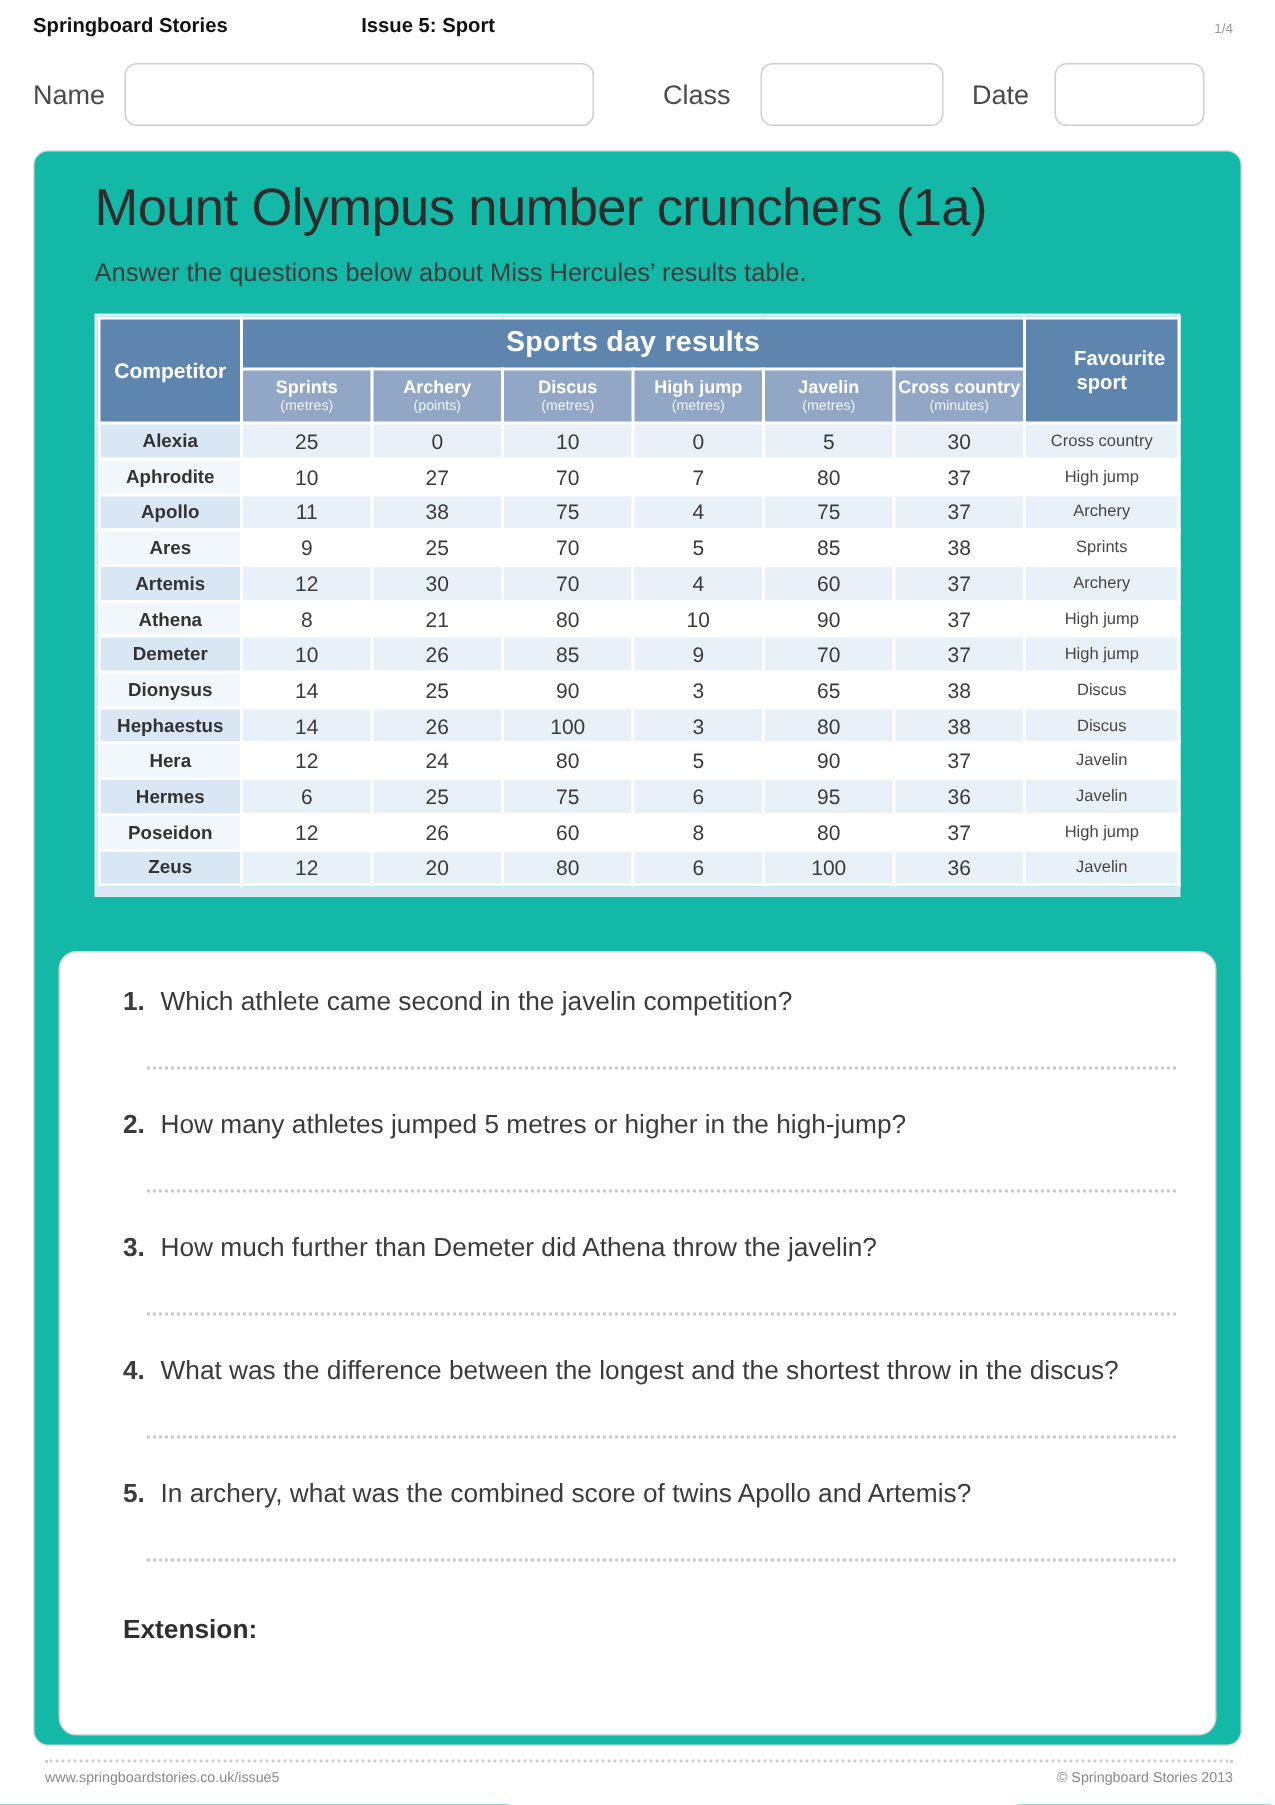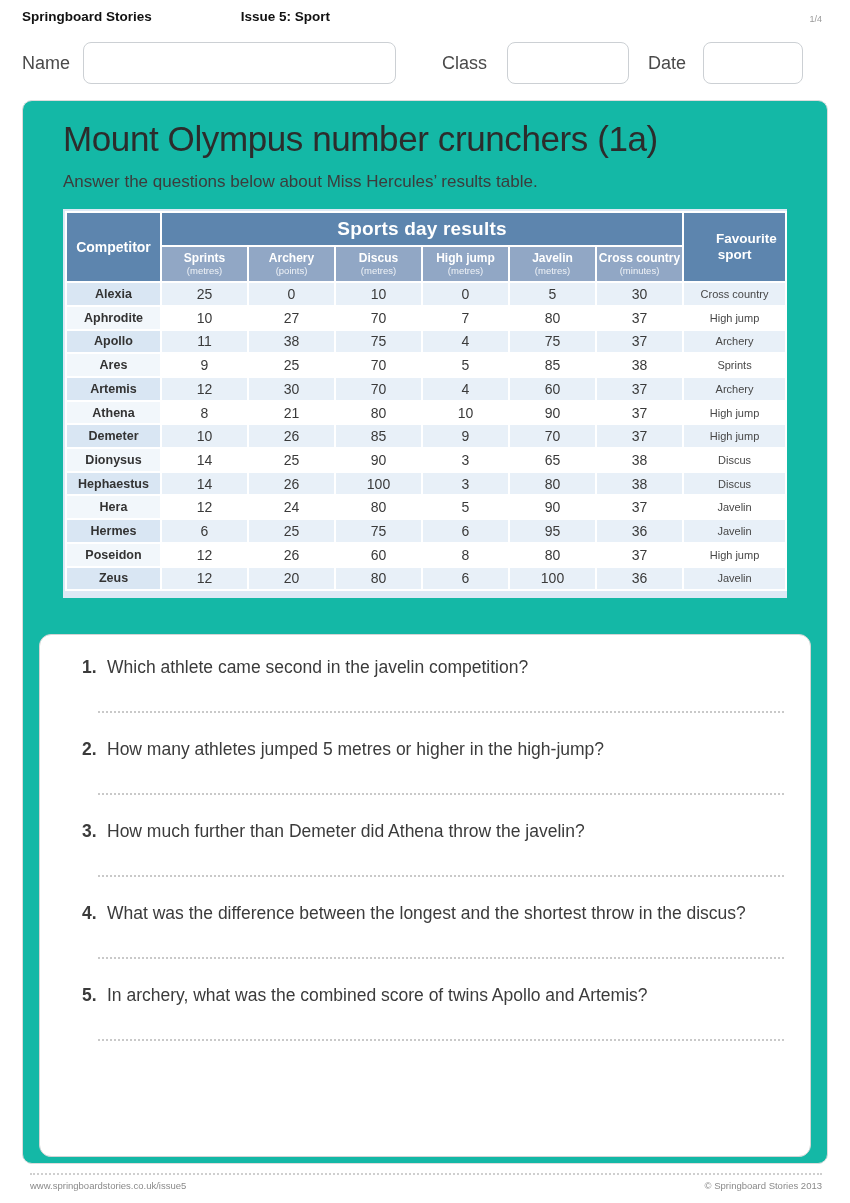--- a/index.html
+++ b/index.html
@@ -307,20 +307,21 @@
         </div>
         <div class="q-block">
           <div class="q-row">
             <span class="q-num">5.</span>
             <span class="q-text">In archery, what was the combined score of twins Apollo and Artemis?</span>
           </div>
           <div class="answer-line"></div>
         </div>
       </div>
     <div class="ext-row">
+      <span class="ext-label">Extension:</span>
     </div>
   </div>
 </div>
 
 <div class="footer-rule"></div>
 <div class="footer-row">
   <span>www.springboardstories.co.uk/issue5</span>
   <span>© Springboard Stories 2013</span>
 </div>
 

